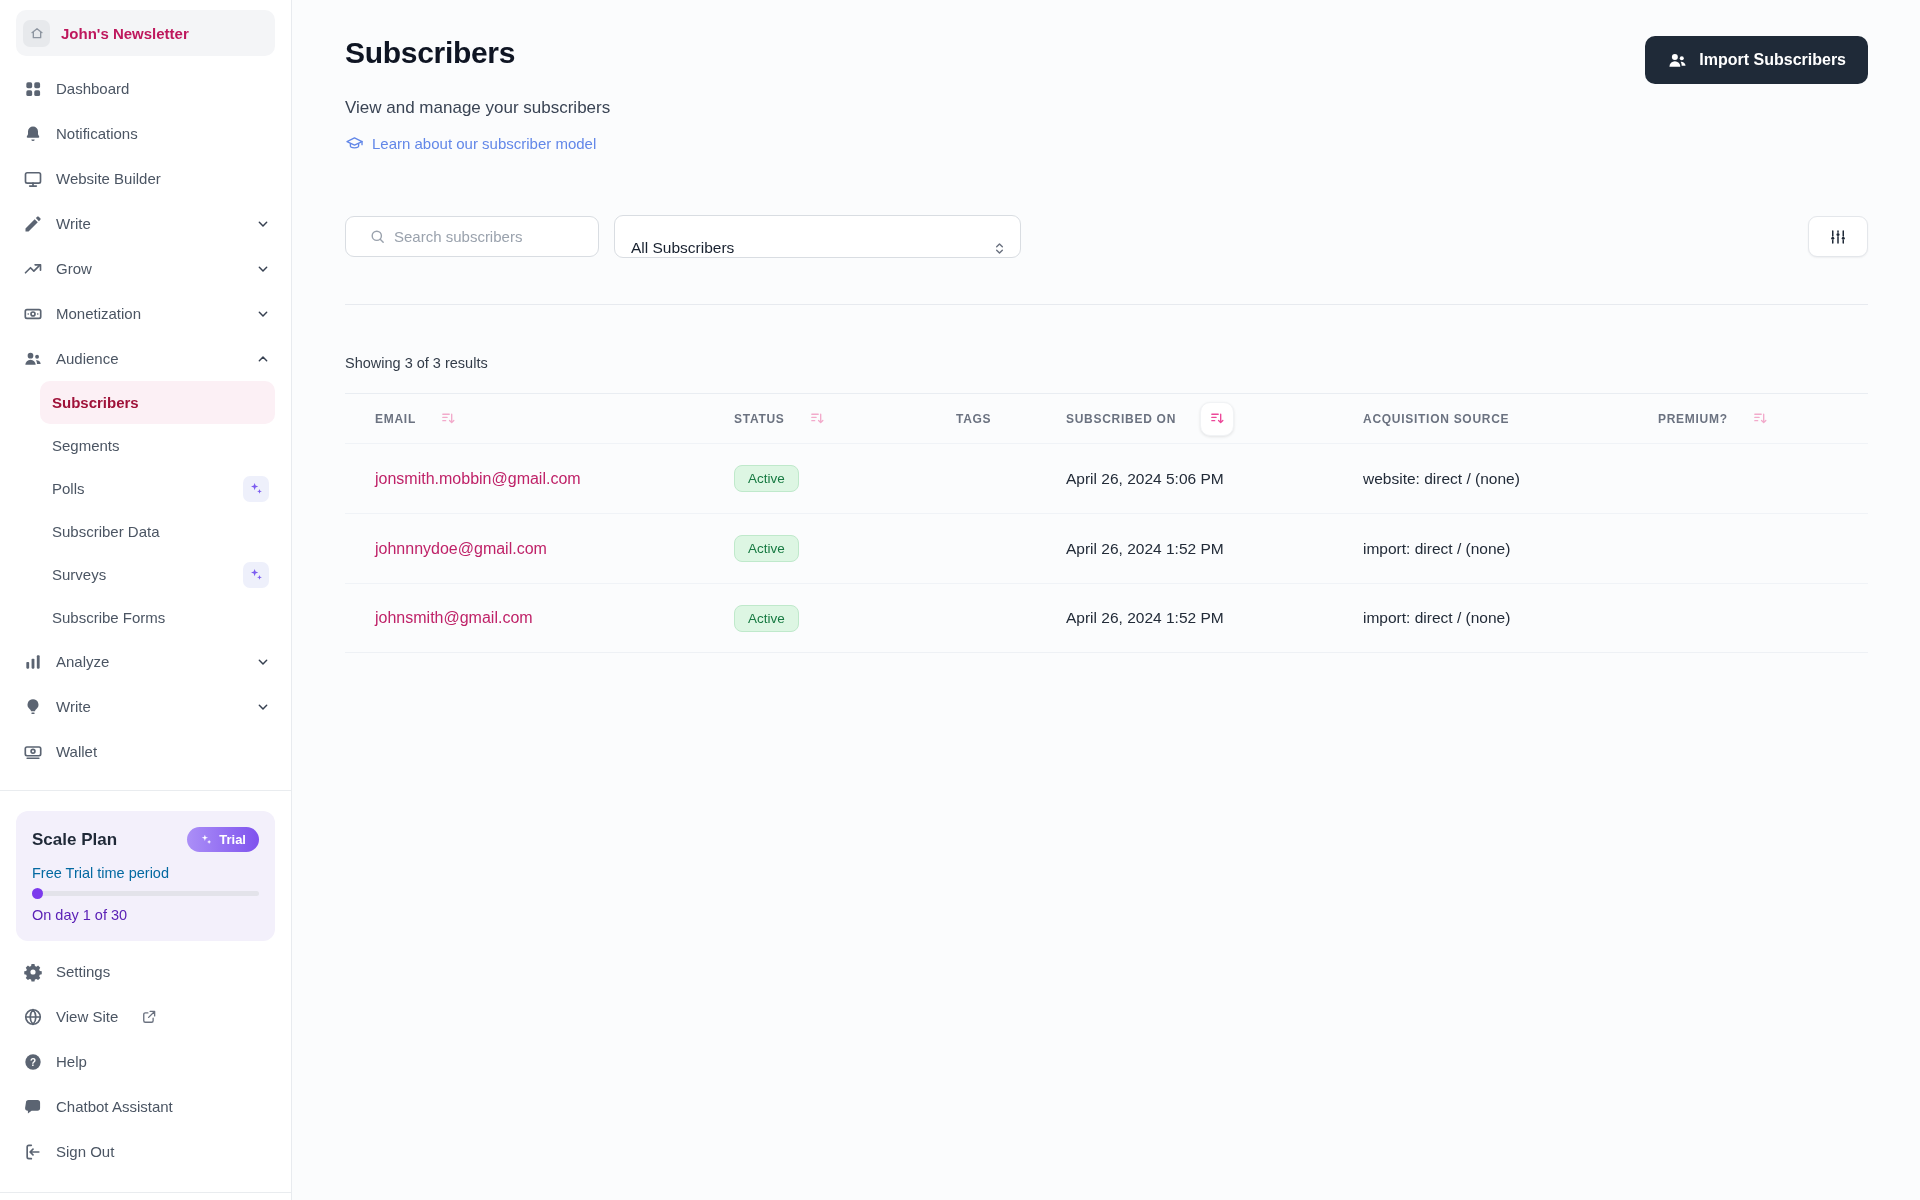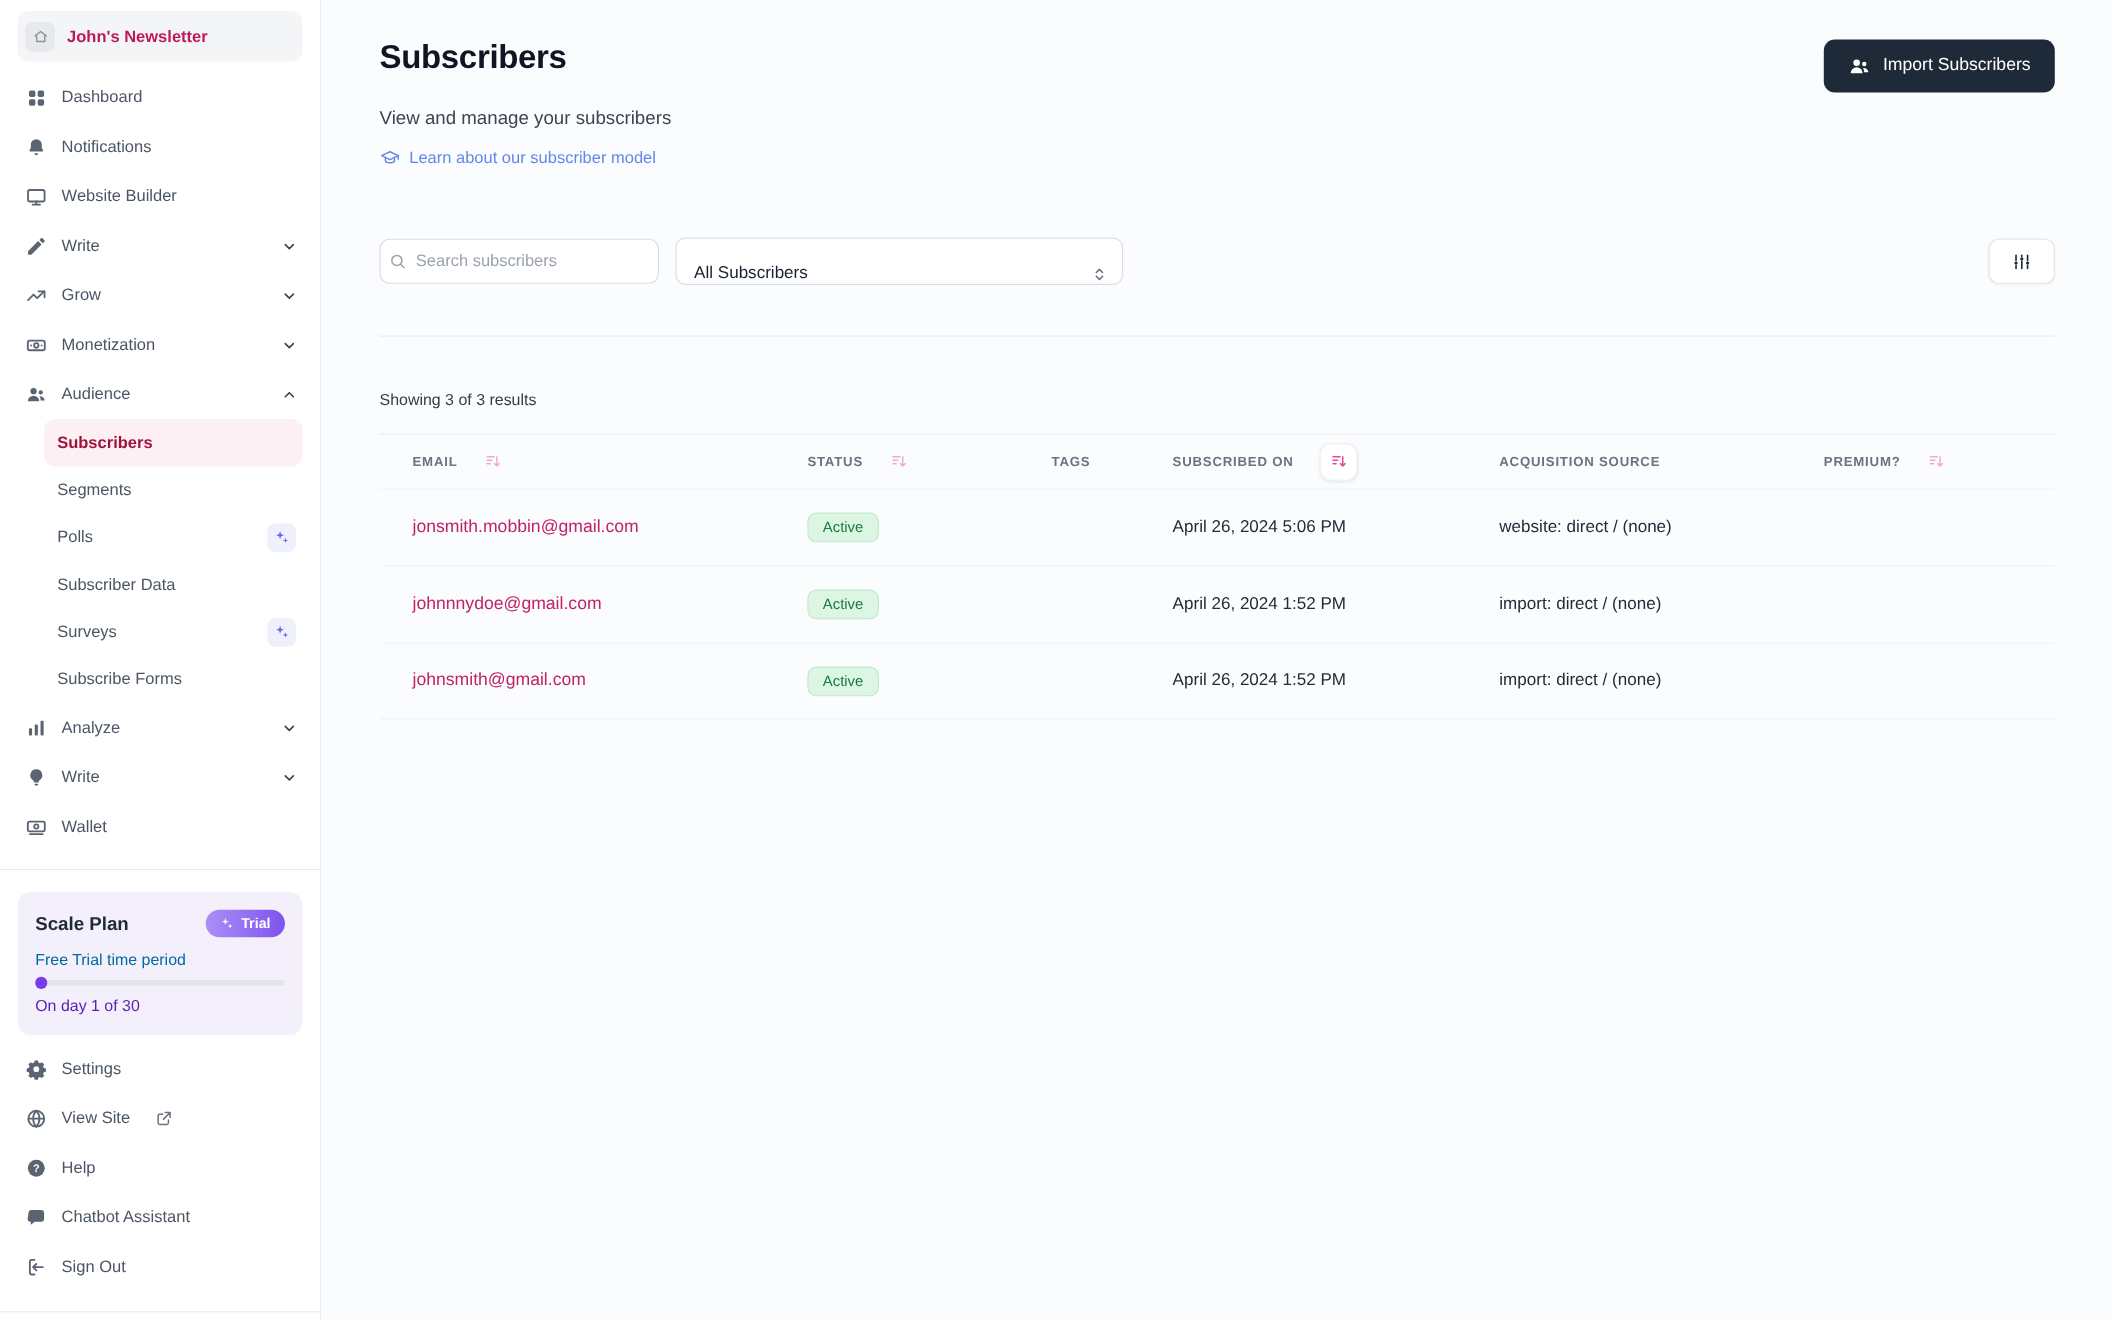--- a/index.html
+++ b/index.html
@@ -30,26 +30,26 @@
   .plan-day { margin-top:11px; font-size:14.5px; font-weight:500; color:#5b21b6; }
 
   .footer-nav { margin-top:8px; }
   .ext-icon { margin-left:9px; color:#6b7280; }
   .sidebar-bottom-divider { position:absolute; left:0; right:0; bottom:7px; border-top:1px solid #e9ecef; }
 
   
   .main { flex:1; padding:36px 52px 0 53px; background:#fbfcfd; }
   .page-header { display:flex; justify-content:space-between; align-items:flex-start; }
   .page-title { font-size:30px; font-weight:700; color:#0f1523; letter-spacing:-0.3px; }
-  .btn-import { height:48px; padding:0 22px; border:none; border-radius:10px; background:#1f2a38; color:#ffffff; font-family:inherit; font-size:16px; font-weight:400; display:flex; align-items:center; gap:11px; cursor:pointer; }
+  .btn-import { height:48px; padding:0 22px; border:none; border-radius:10px; background:#1f2a38; color:#ffffff; font-family:inherit; font-size:16px; font-weight:700; display:flex; align-items:center; gap:11px; cursor:pointer; }
   .page-subtitle { margin-top:14px; font-size:17px; color:#3a4454; }
   .learn-link { margin-top:16px; display:inline-flex; align-items:center; gap:8px; font-size:15px; color:#6287e8; text-decoration:none; cursor:pointer; }
 
   .controls { margin-top:58px; display:flex; align-items:center; }
-  .search-box { width:254px; height:41px; background:#ffffff; border:1px solid #d9dde2; border-radius:9px; display:flex; align-items:center; gap:8px; padding-left:7px; }
+  .search-box { width:254px; height:41px; background:#ffffff; border:1px solid #d9dde2; border-radius:9px; display:flex; align-items:center; gap:8px; padding-left:23px; }
   .search-box input { border:none; outline:none; background:transparent; font-family:inherit; font-size:15px; color:#111827; width:200px; }
   .search-box input::placeholder { color:#9aa2ad; }
   .select-box { margin-left:15px; width:407px; height:43px; background:#ffffff; border:1px solid #d9dde2; border-radius:9px; display:flex; align-items:flex-end; padding:0 12px 0 16px; cursor:pointer; }
   .select-value { font-size:15.5px; font-weight:500; color:#18212f; }
   .select-carets { margin-left:auto; color:#6b7280; }
   .btn-filter { margin-left:auto; width:60px; height:41px; background:#ffffff; border:1px solid #e4e7eb; border-radius:9px; box-shadow:0 1px 2px rgba(16,24,40,.06); display:flex; align-items:center; justify-content:center; color:#1f2937; cursor:pointer; }
   .controls-divider { border:none; border-top:1px solid #e7eaef; margin-top:46px; }
 
   .results-summary { margin-top:50px; font-size:14.5px; font-weight:500; color:#333c49; }
 

